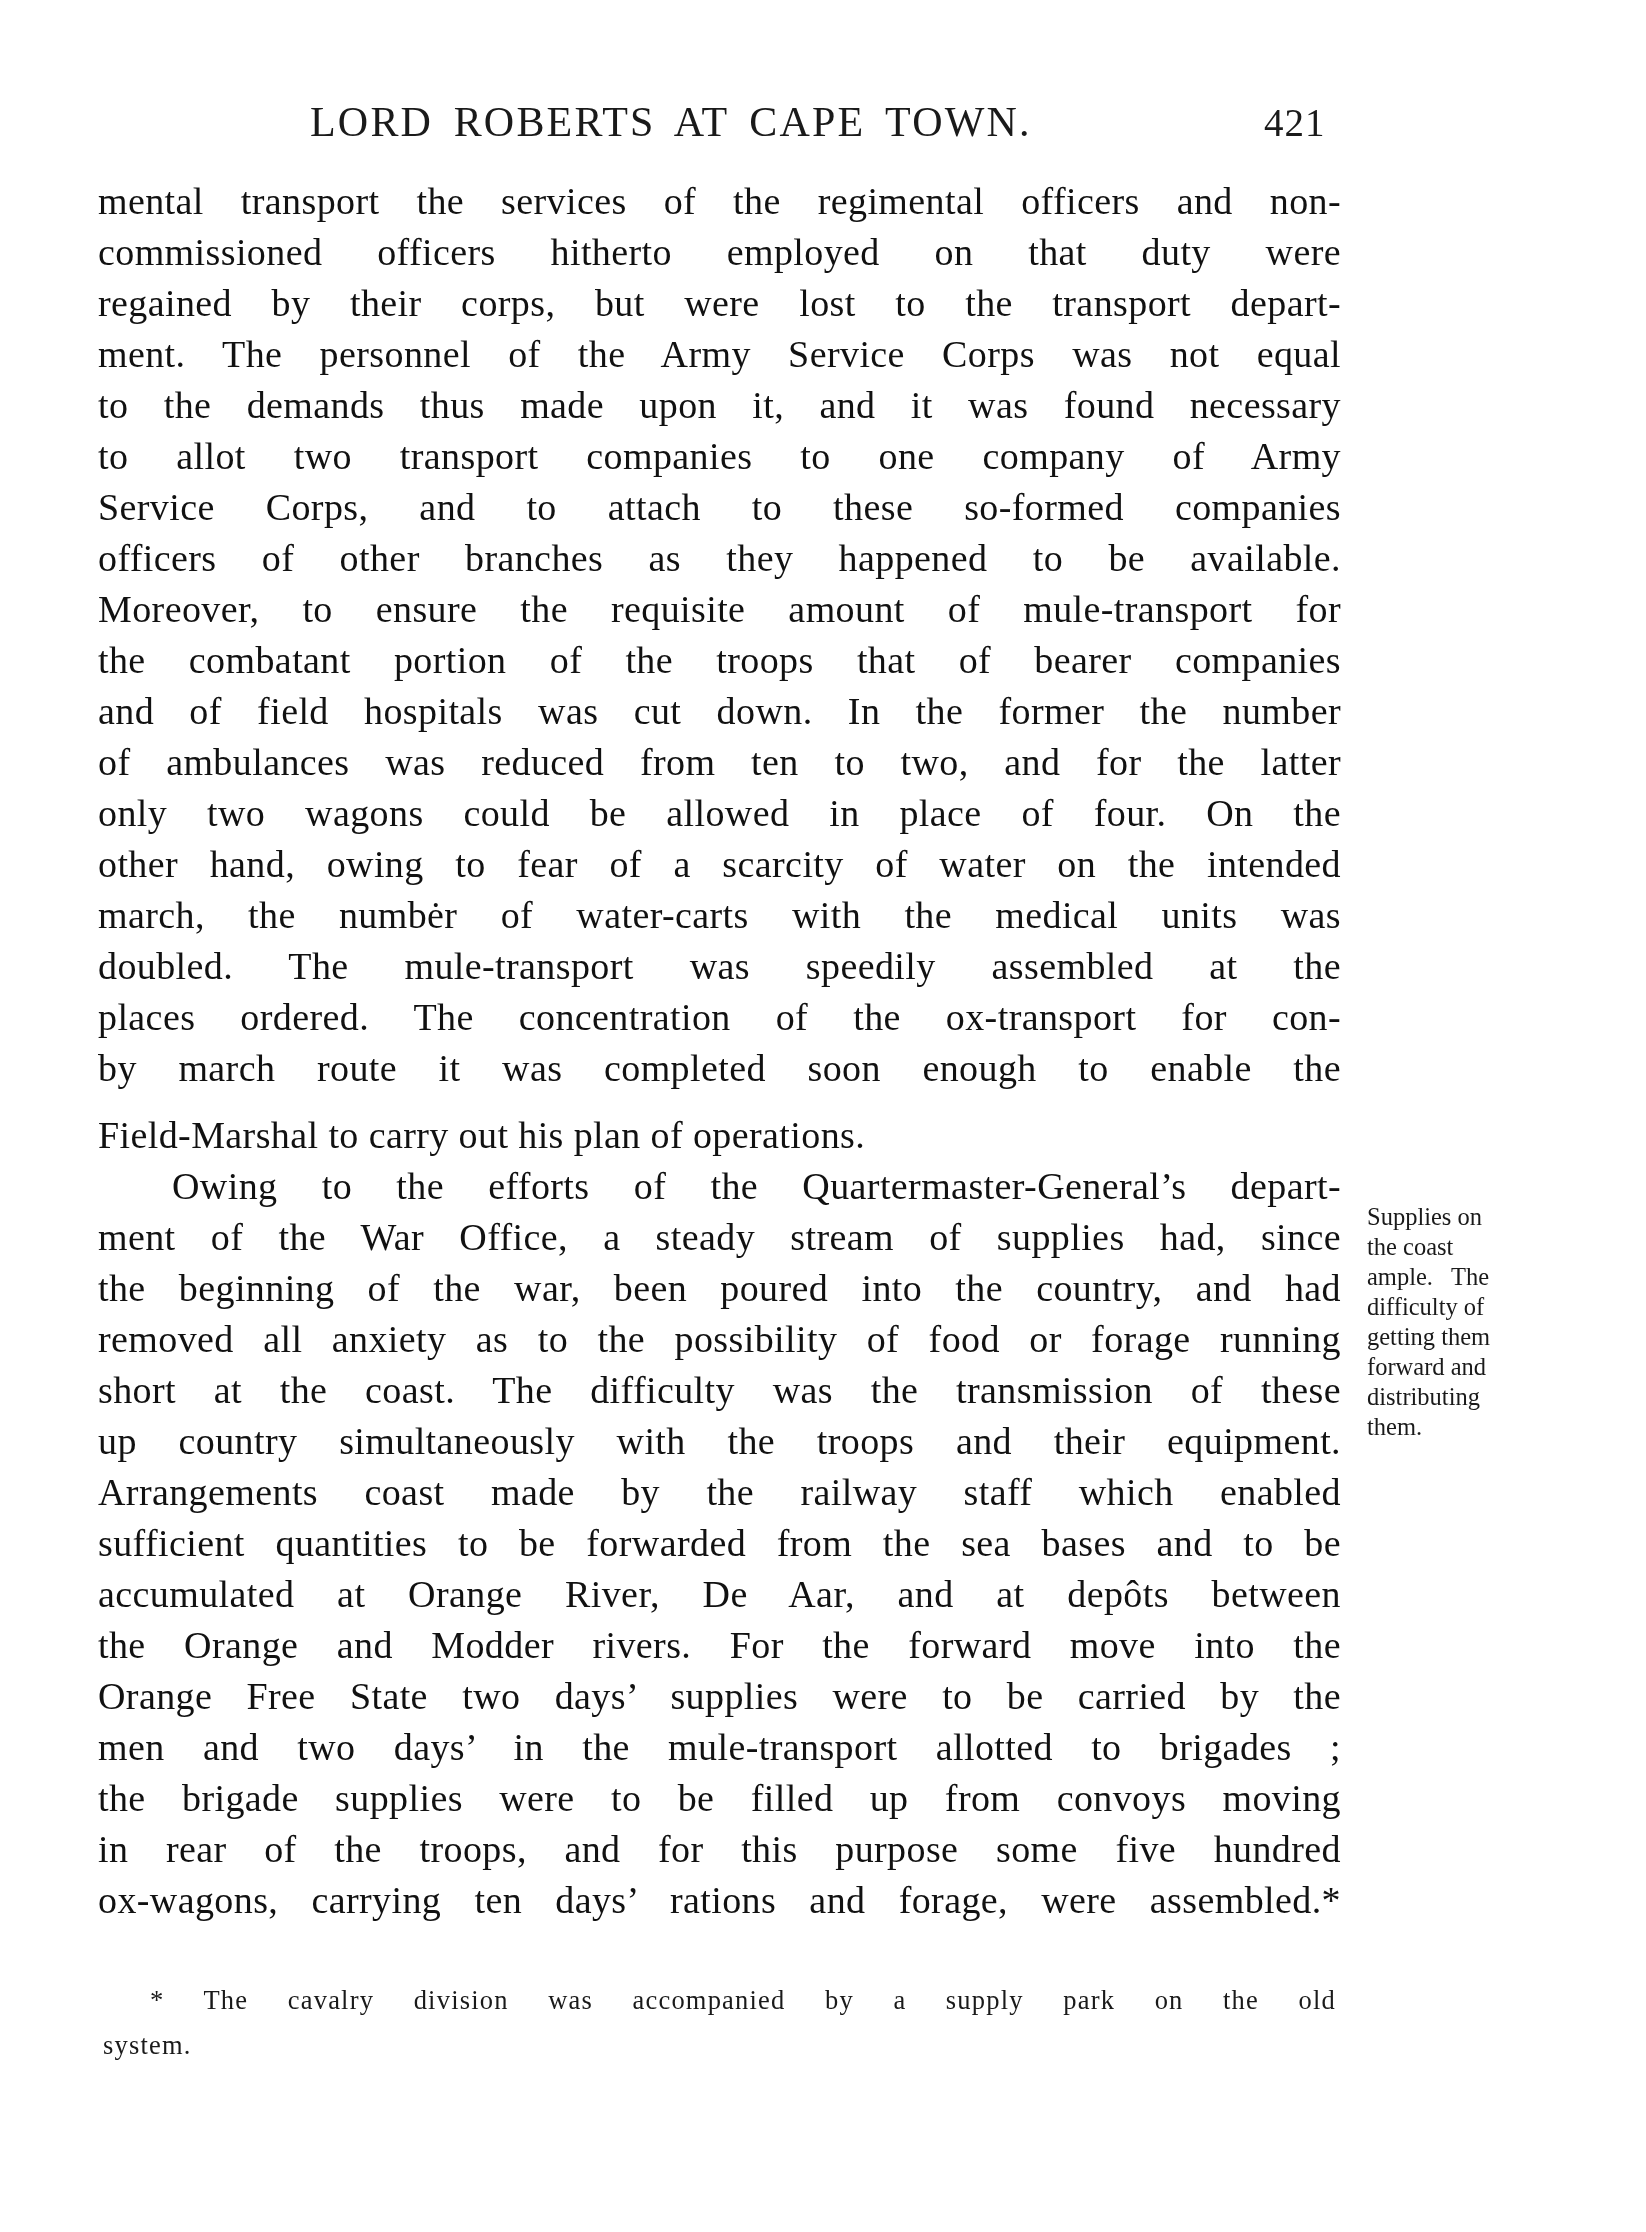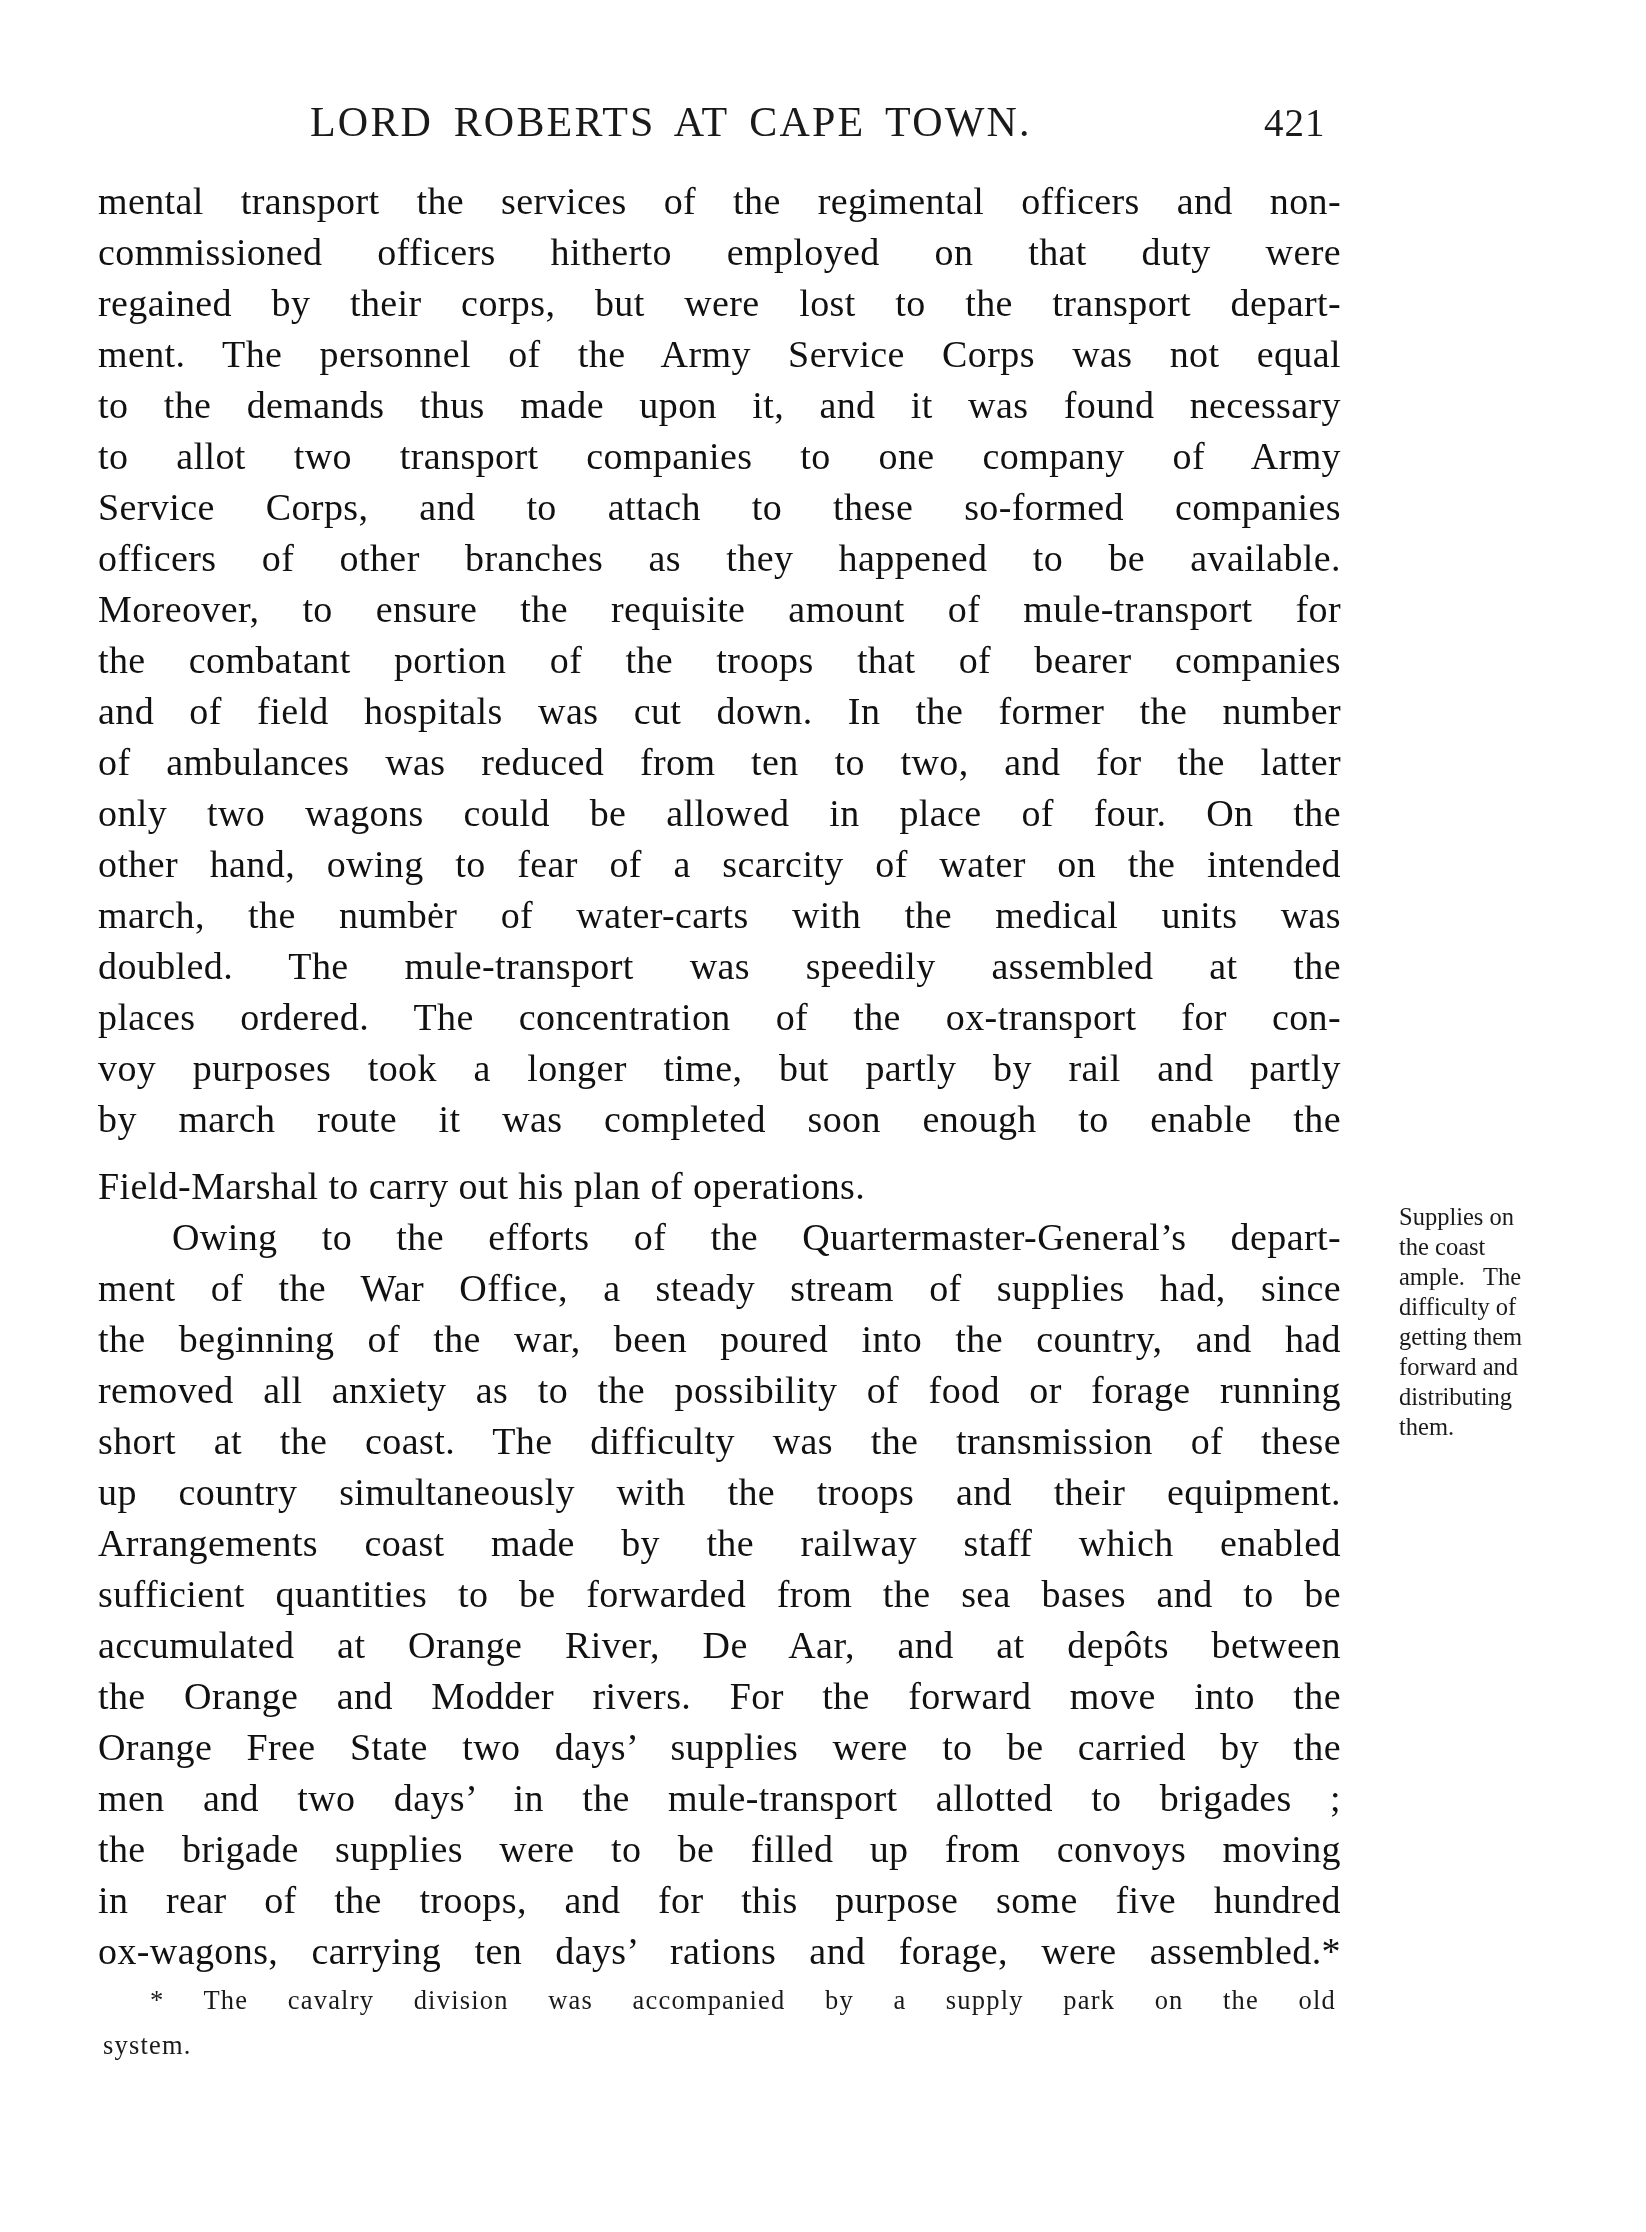--- a/index.html
+++ b/index.html
@@ -72,21 +72,20 @@
       left: 1367px;
       top: 1202px;
       width: 186px;
       font-size: 24.5px;
       line-height: 30px;
       color: #1a1a1a;
     }
     .margin-note .mline {
       display: block;
       white-space: nowrap;
-      margin-left: 32px;
     }
     .footnote {
       position: absolute;
       left: 103px;
       top: 1978px;
       width: 1233px;
       font-size: 26.5px;
       line-height: 45px;
       letter-spacing: 1.2px;
       color: #1a1a1a;
@@ -121,21 +120,20 @@
       <span class="line">officers of other branches as they happened to be available.</span>
       <span class="line">Moreover, to ensure the requisite amount of mule-transport for</span>
       <span class="line">the combatant portion of the troops that of bearer companies</span>
       <span class="line">and of field hospitals was cut down. In the former the number</span>
       <span class="line">of ambulances was reduced from ten to two, and for the latter</span>
       <span class="line">only two wagons could be allowed in place of four. On the</span>
       <span class="line">other hand, owing to fear of a scarcity of water on the intended</span>
       <span class="line">march, the numbėr of water-carts with the medical units was</span>
       <span class="line">doubled. The mule-transport was speedily assembled at the</span>
       <span class="line">places ordered. The concentration of the ox-transport for con-</span>
-      <span class="line">voy purposes took a longer time, but partly by rail and partly</span>
       <span class="line">by march route it was completed soon enough to enable the</span>
       <span class="line last">Field-Marshal to carry out his plan of operations.</span>
     </div>
     <div>
       <span class="line indent">Owing to the efforts of the Quartermaster-General’s depart-</span>
       <span class="line">ment of the War Office, a steady stream of supplies had, since</span>
       <span class="line">the beginning of the war, been poured into the country, and had</span>
       <span class="line">removed all anxiety as to the possibility of food or forage running</span>
       <span class="line">short at the coast. The difficulty was the transmission of these</span>
       <span class="line">up country simultaneously with the troops and their equipment.</span>

